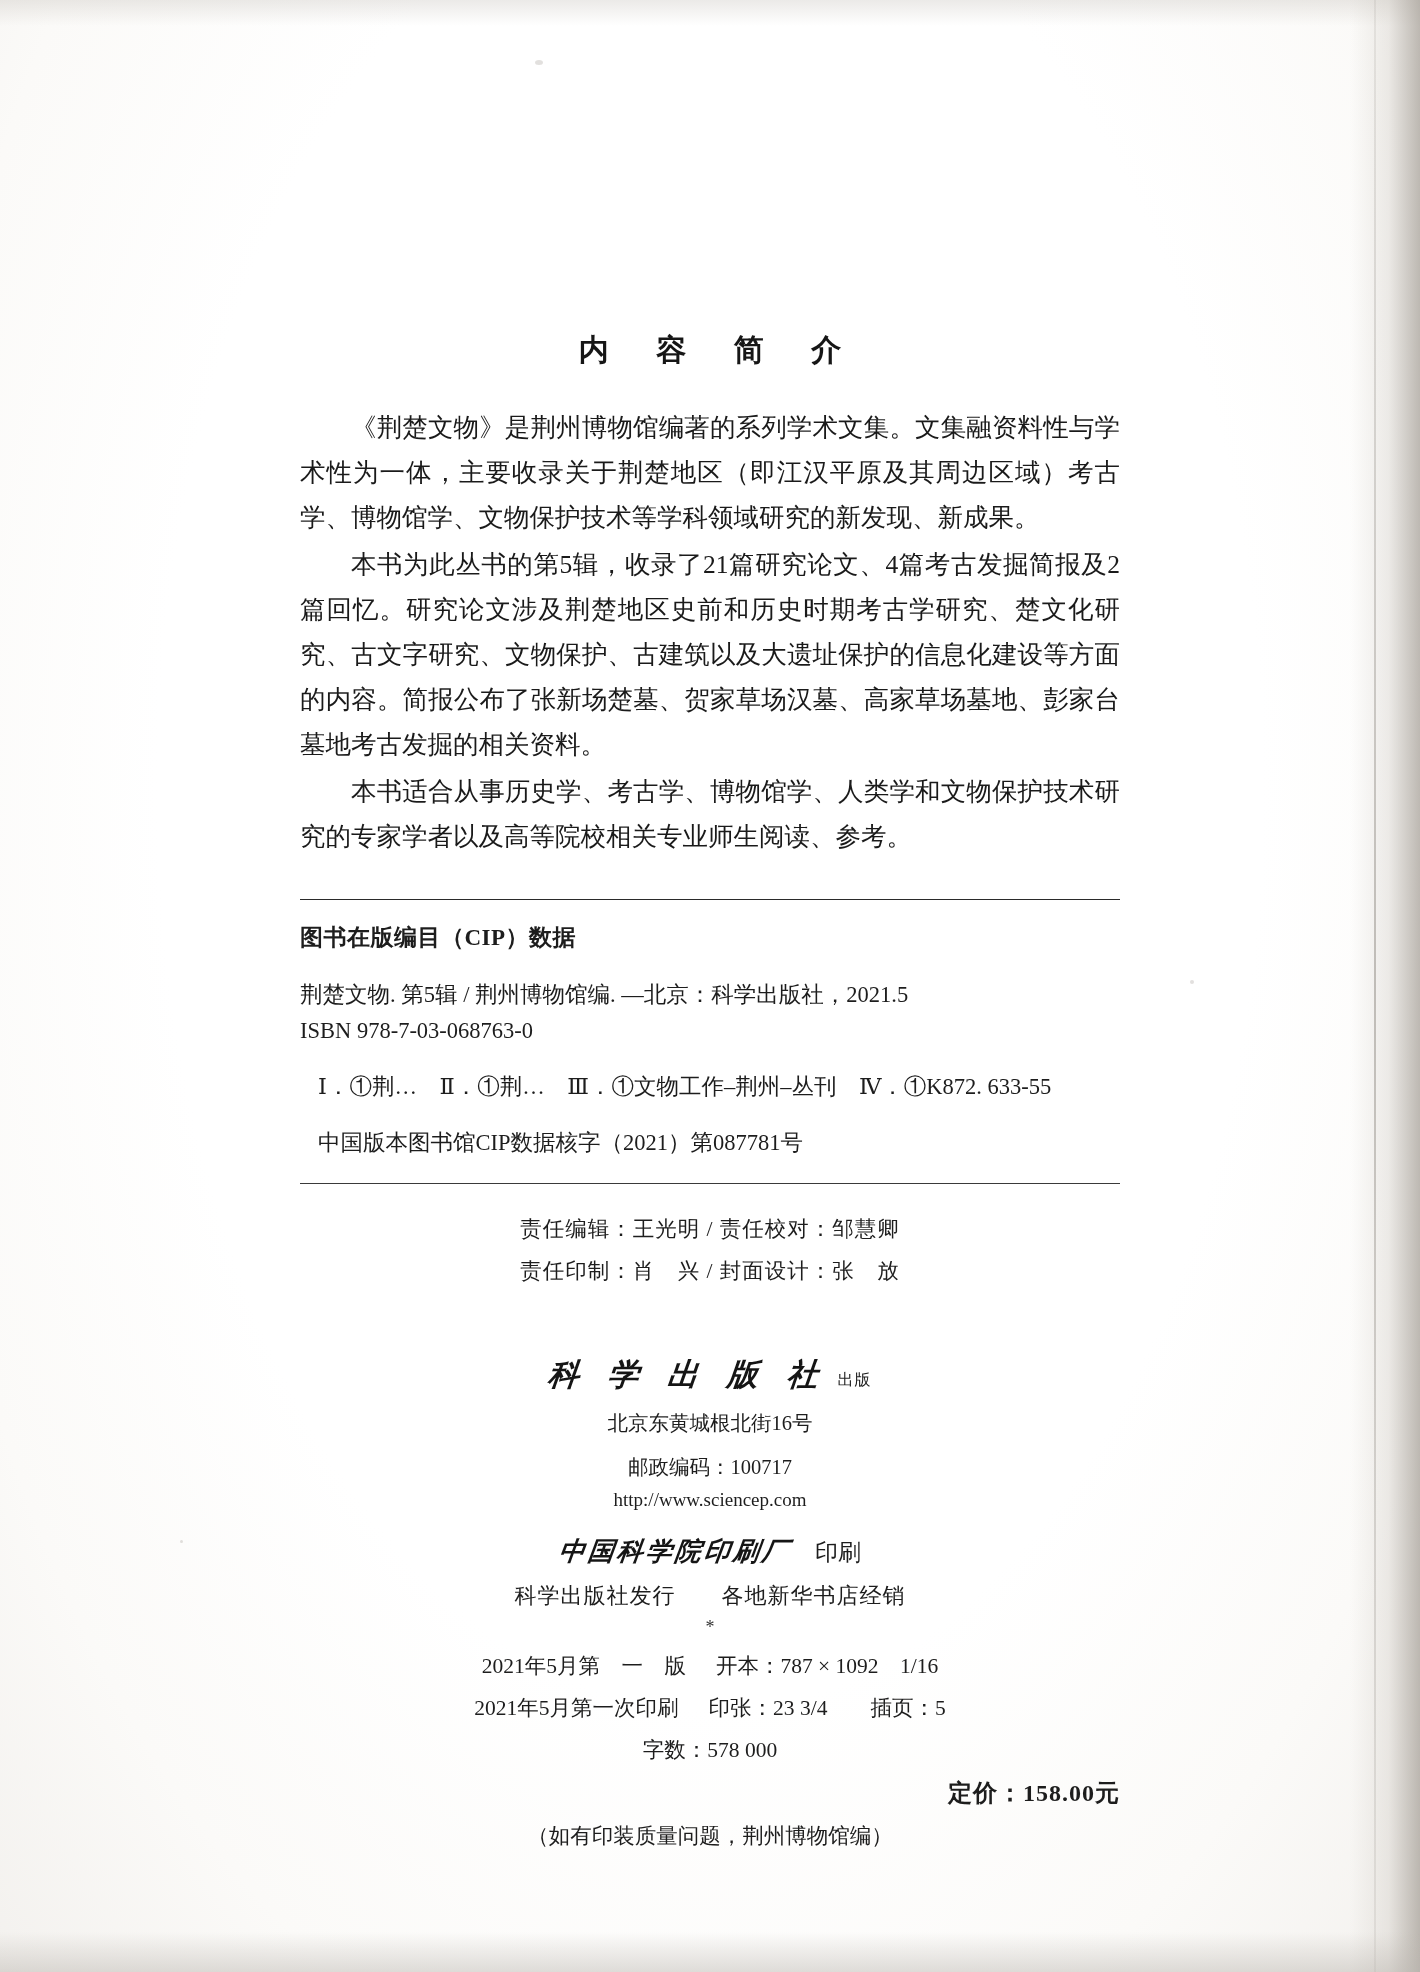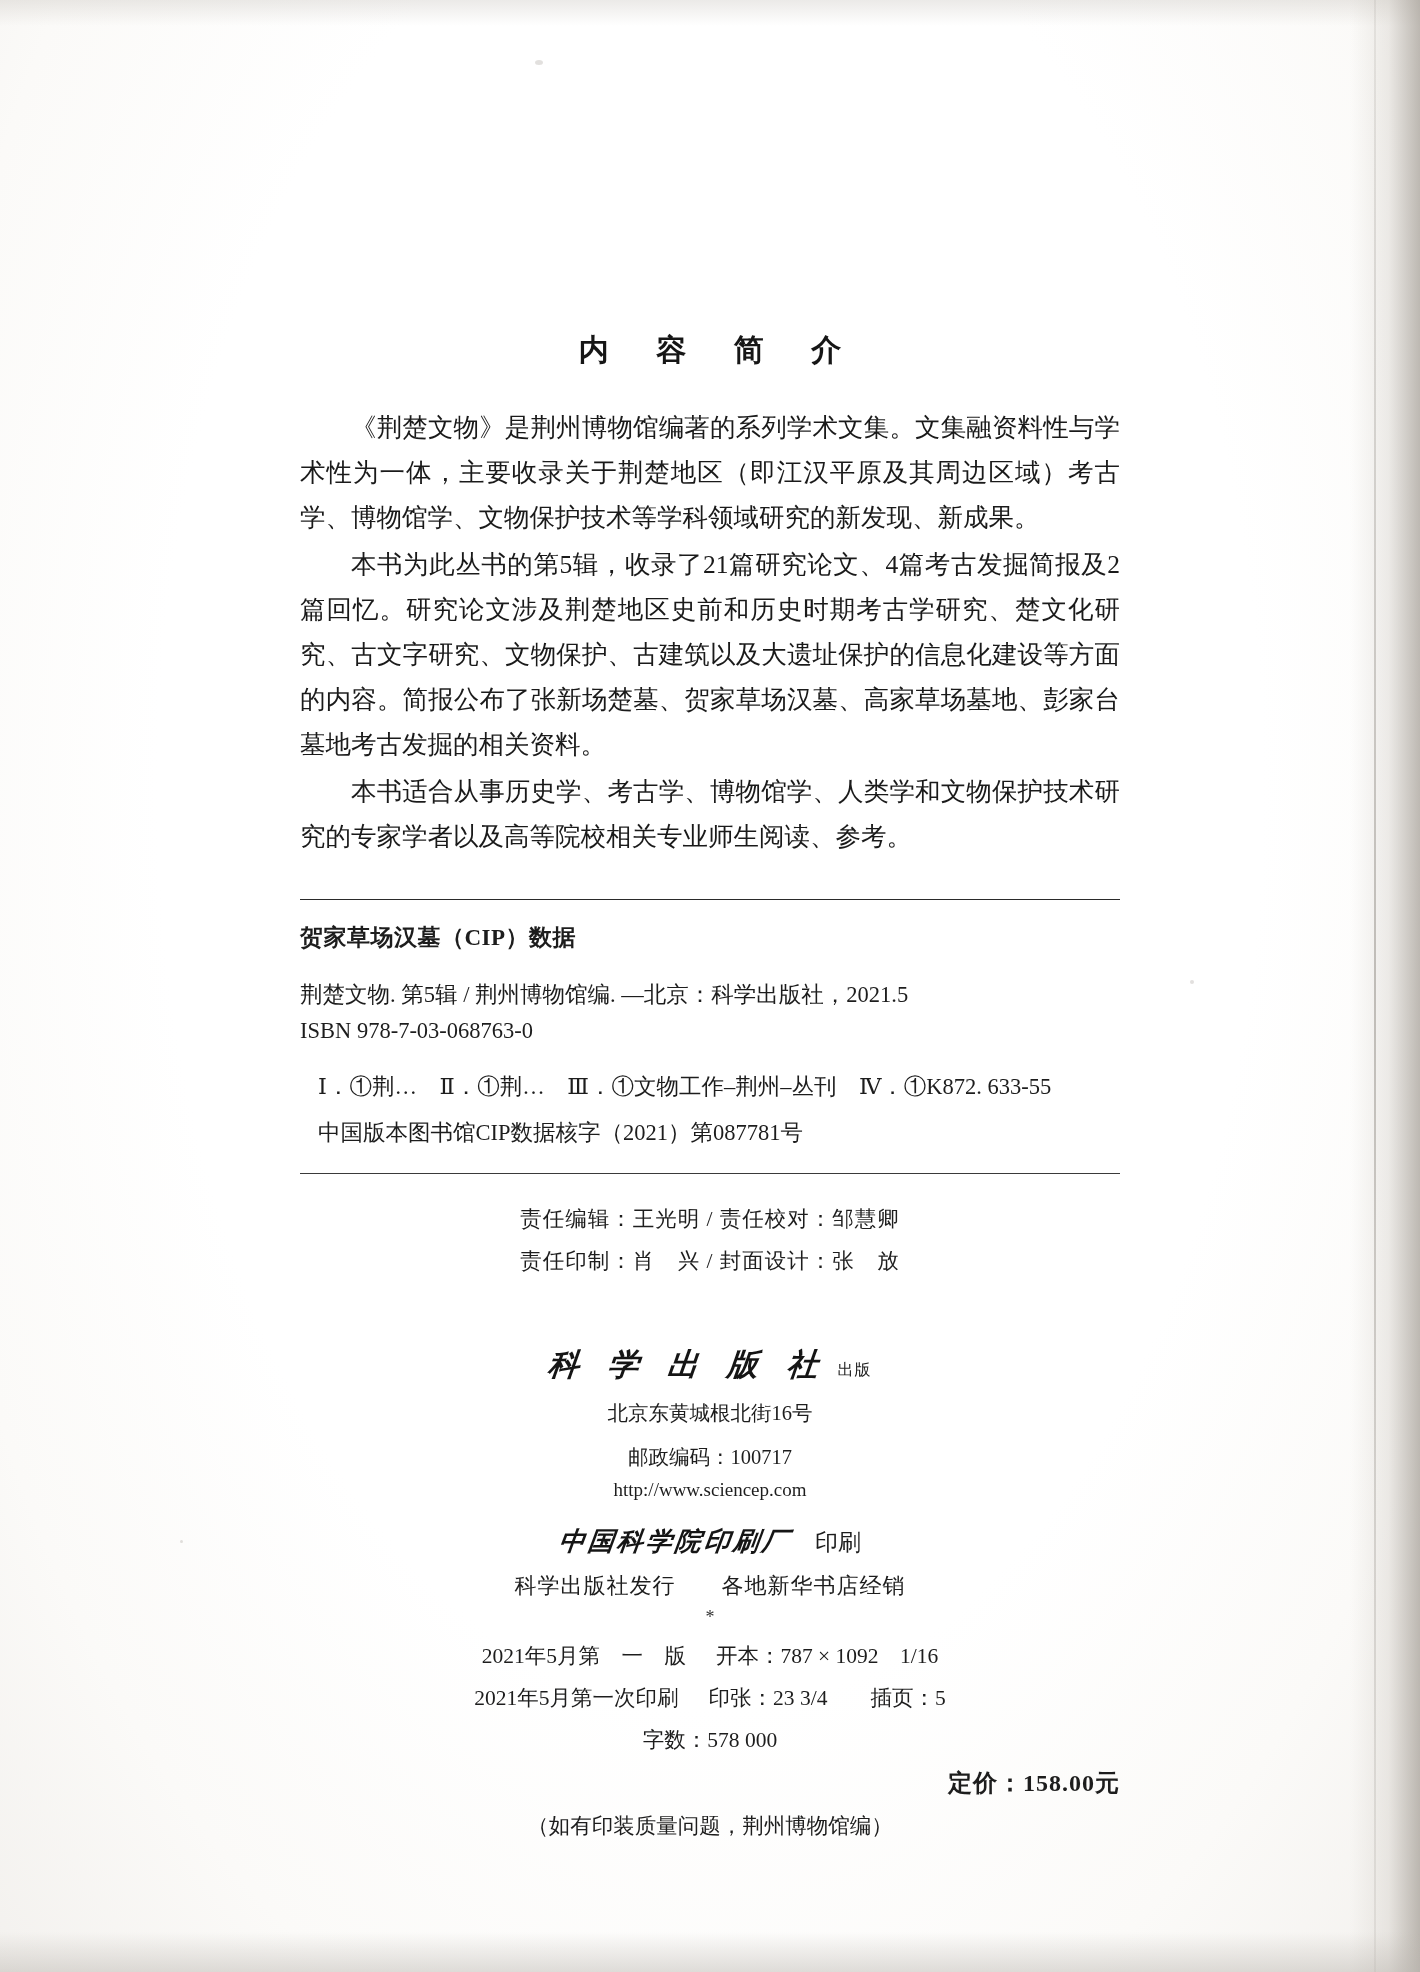--- a/index.html
+++ b/index.html
@@ -109,21 +109,21 @@
     font-size: 22.5px;
     line-height: 36px;
     margin: 0;
   }
   .cip-block {
     margin-bottom: 20px;
   }
   .cip-class {
     font-size: 22.5px;
     line-height: 36px;
-    margin: 0 0 10px 0;
+    margin: 0 0 20px 0;
     padding-left: 18px;
   }
   .cip-core {
     font-size: 22.5px;
     line-height: 36px;
     margin: 0 0 2px 0;
     padding-left: 18px;
   }
 
   .staff {
@@ -242,21 +242,21 @@
   <div class="content">
 
     <div class="section-title">内 容 简 介</div>
 
     <p class="para">《荆楚文物》是荆州博物馆编著的系列学术文集。文集融资料性与学术性为一体，主要收录关于荆楚地区（即江汉平原及其周边区域）考古学、博物馆学、文物保护技术等学科领域研究的新发现、新成果。</p>
     <p class="para">本书为此丛书的第5辑，收录了21篇研究论文、4篇考古发掘简报及2篇回忆。研究论文涉及荆楚地区史前和历史时期考古学研究、楚文化研究、古文字研究、文物保护、古建筑以及大遗址保护的信息化建设等方面的内容。简报公布了张新场楚墓、贺家草场汉墓、高家草场墓地、彭家台墓地考古发掘的相关资料。</p>
     <p class="para">本书适合从事历史学、考古学、博物馆学、人类学和文物保护技术研究的专家学者以及高等院校相关专业师生阅读、参考。</p>
 
     <hr class="rule">
 
-    <div class="cip-title">贺家草场汉墓（CIP）数据</div>
+    <div class="cip-title">图书在版编目（CIP）数据</div>
 
     <div class="cip-block">
       <p class="cip-line">荆楚文物. 第5辑 / 荆州博物馆编. —北京：科学出版社，2021.5</p>
       <p class="cip-line">ISBN 978-7-03-068763-0</p>
     </div>
 
     <p class="cip-class">Ⅰ．①荆…　Ⅱ．①荆…　Ⅲ．①文物工作–荆州–丛刊　Ⅳ．①K872. 633-55</p>
     <p class="cip-core">中国版本图书馆CIP数据核字（2021）第087781号</p>
 
     <hr class="rule thin">

